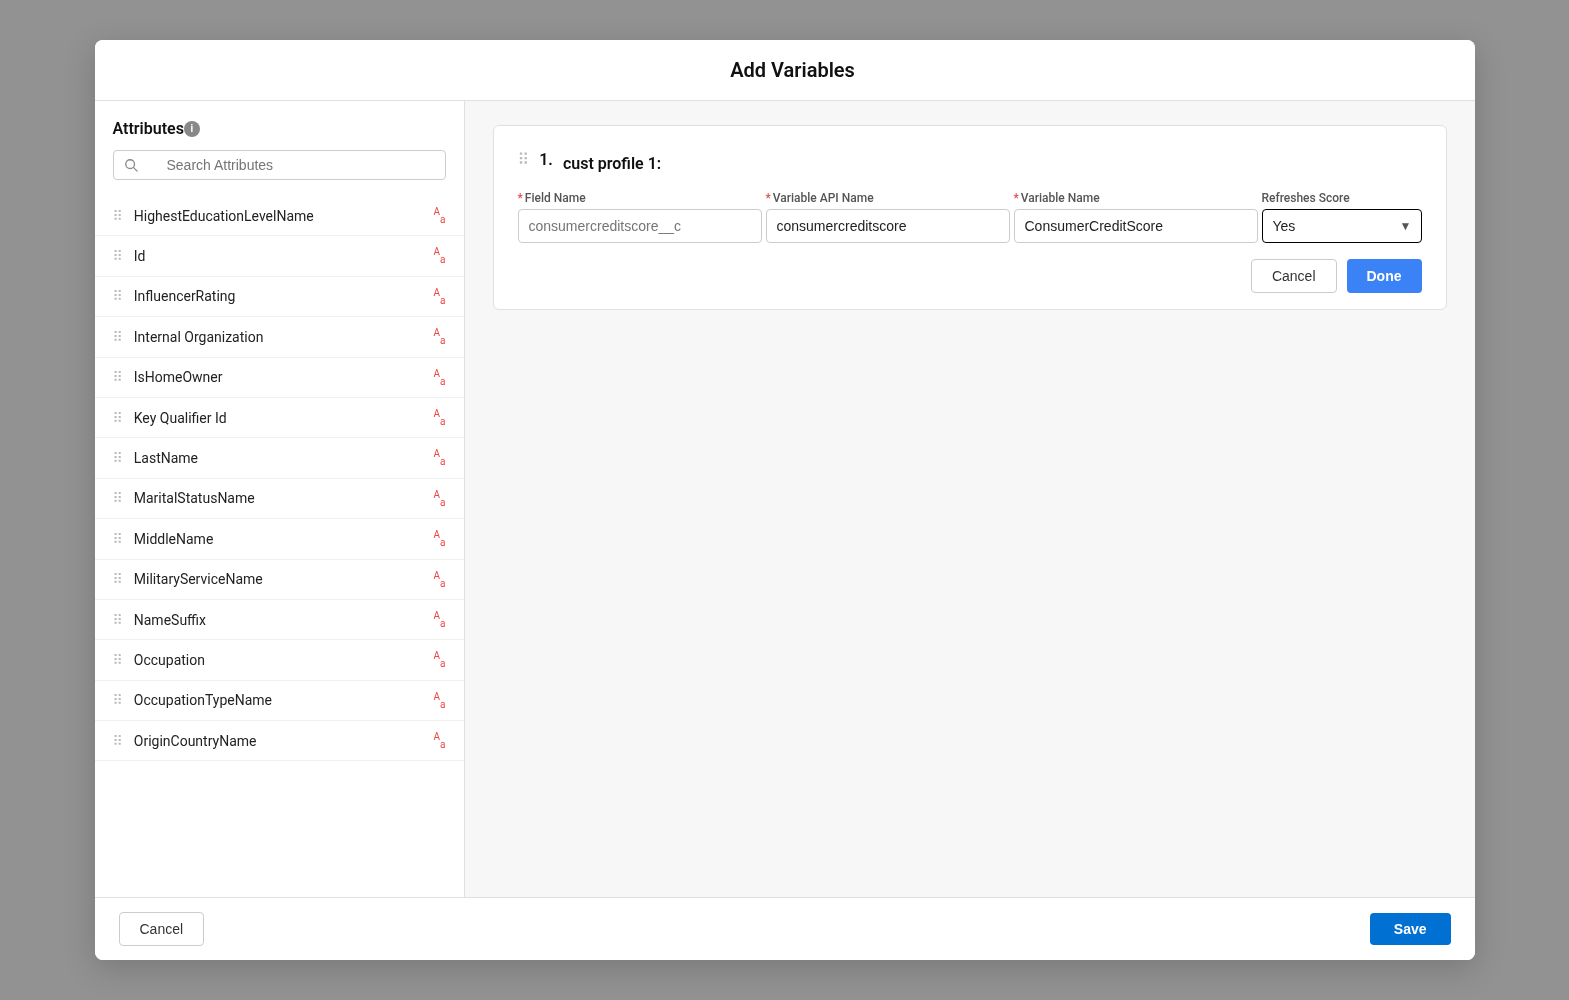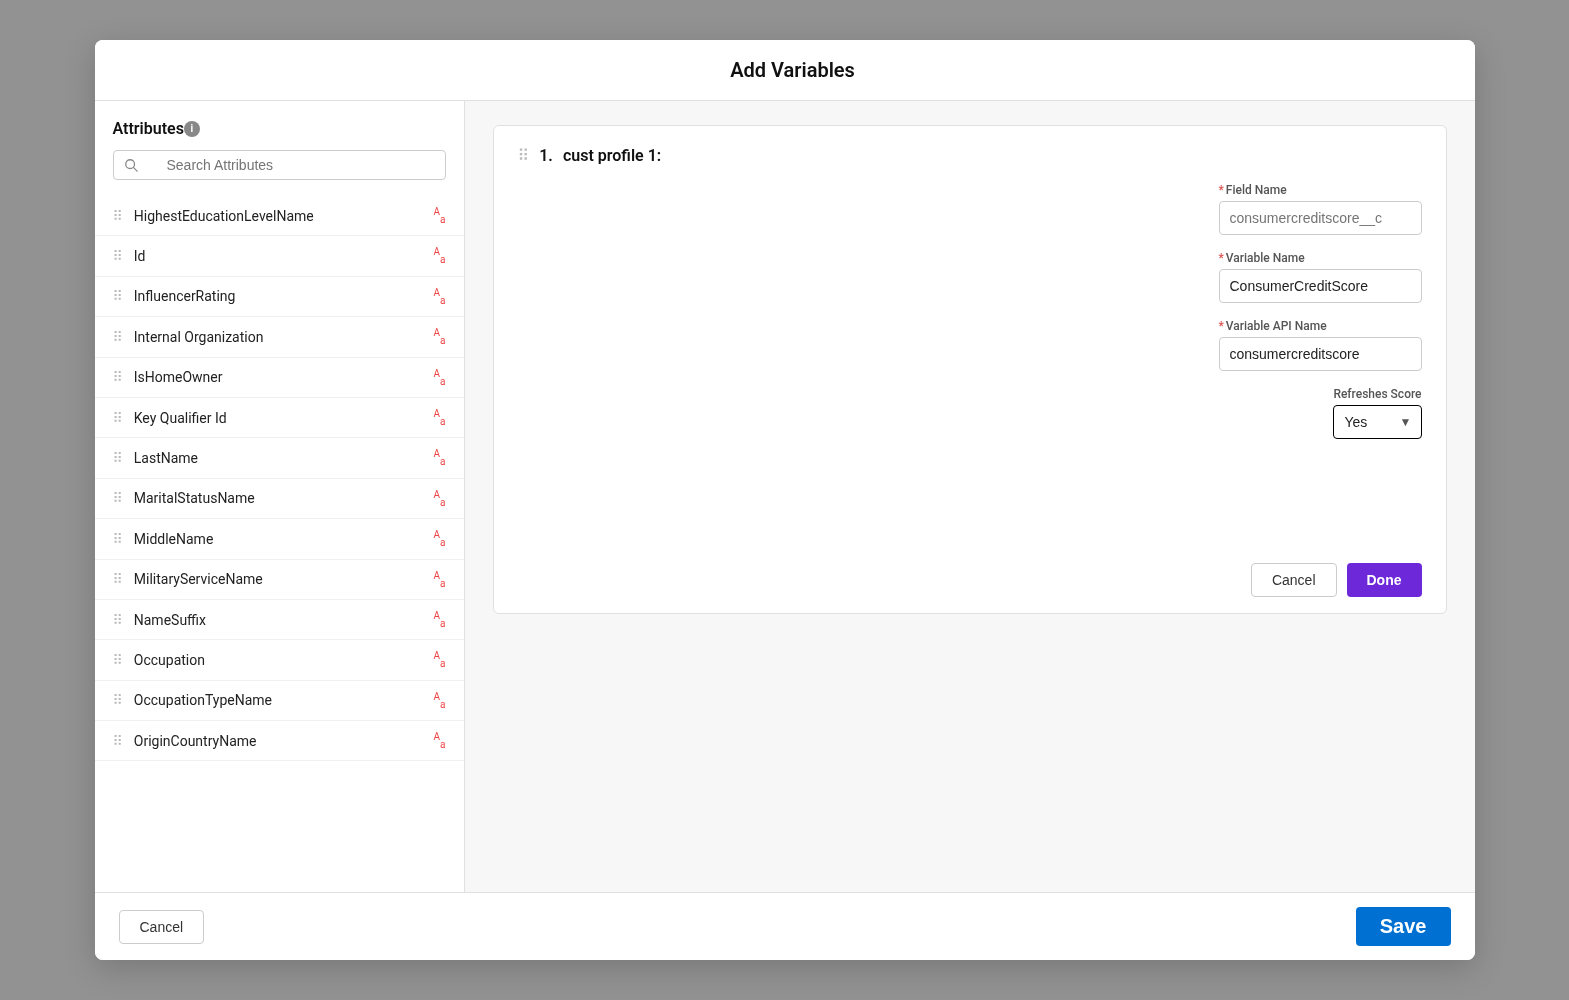--- a/index.html
+++ b/index.html
@@ -168,26 +168,26 @@
     }
     .section-number {
       font-size: 16px;
       font-weight: 600;
       color: #111;
     }
     .section-title {
       font-size: 16px;
       font-weight: 600;
       color: #111;
+      margin-top: 8px;
     }
     .form-row {
       display: flex;
-      gap: 16px;
-      align-items: flex-end;
-      flex-direction: column;
+      gap: 4px;
+      align-items: center;
     }
     .form-field {
       display: flex;
       flex-direction: column;
       gap: 4px;
       flex: 1;
     }
     .form-field.refreshes {
       flex: 0 0 160px;
     }
@@ -249,21 +249,21 @@
       border-radius: 4px;
       background: #fff;
       color: #333;
       font-size: 14px;
       cursor: pointer;
     }
     .btn-done {
       padding: 7px 20px;
       border: none;
       border-radius: 4px;
-      background: #6d28d9;
+      background: #3b82f6;
       color: #fff;
       font-size: 14px;
       font-weight: 600;
       cursor: pointer;
     }
     
     .modal-footer {
       display: flex;
       align-items: center;
       justify-content: space-between;
@@ -280,21 +280,21 @@
       color: #333;
       font-size: 14px;
       cursor: pointer;
     }
     .btn-footer-save {
       padding: 8px 24px;
       border: none;
       border-radius: 4px;
       background: #0070d2;
       color: #fff;
-      font-size: 20px;
+      font-size: 14px;
       font-weight: 600;
       cursor: pointer;
     }
   </style>
 </head>
 <body>
 
 <div class="modal-overlay">
   <div class="modal">
 
@@ -401,29 +401,29 @@
           </div>
           <div class="form-row">
             <div class="form-field">
               <label class="field-label">
                 <span class="required-star">*</span><span>Field Name</span>
               </label>
               <input class="form-input" type="text" placeholder="consumercreditscore__c" style="">
             </div>
             <div class="form-field">
               <label class="field-label">
+                <span class="required-star">*</span><span>Variable API Name</span>
+              </label>
+              <input class="form-input filled" type="text" value="consumercreditscore" style="">
+            </div>
+            <div class="form-field">
+              <label class="field-label">
                 <span class="required-star">*</span><span>Variable Name</span>
               </label>
               <input class="form-input filled" type="text" value="ConsumerCreditScore" style="">
-            </div>
-            <div class="form-field">
-              <label class="field-label">
-                <span class="required-star">*</span><span>Variable API Name</span>
-              </label>
-              <input class="form-input filled" type="text" value="consumercreditscore" style="">
             </div>
             <div class="form-field refreshes">
               <label class="field-label">Refreshes Score</label>
               <div class="select-wrapper">
                 <select>
                   <option>Yes</option>
                   <option>No</option>
                 </select>
                 <span class="select-chevron">▼</span>
               </div>

